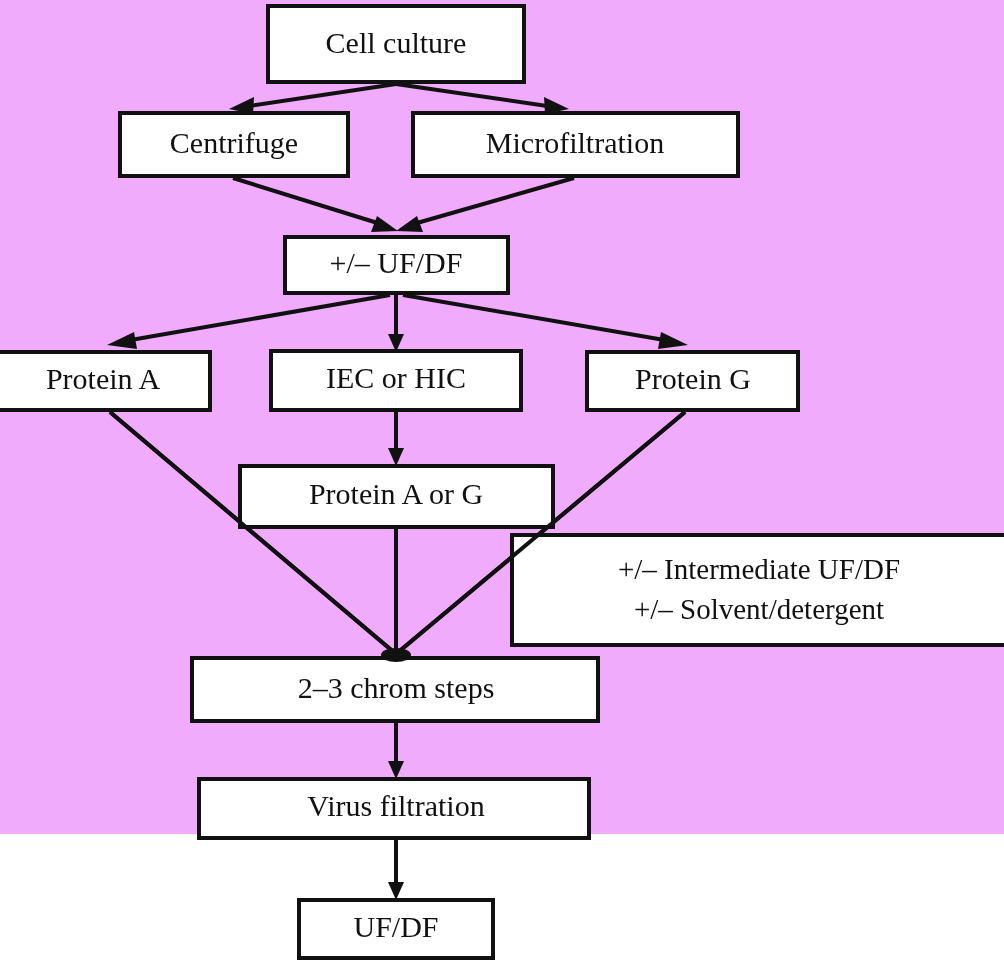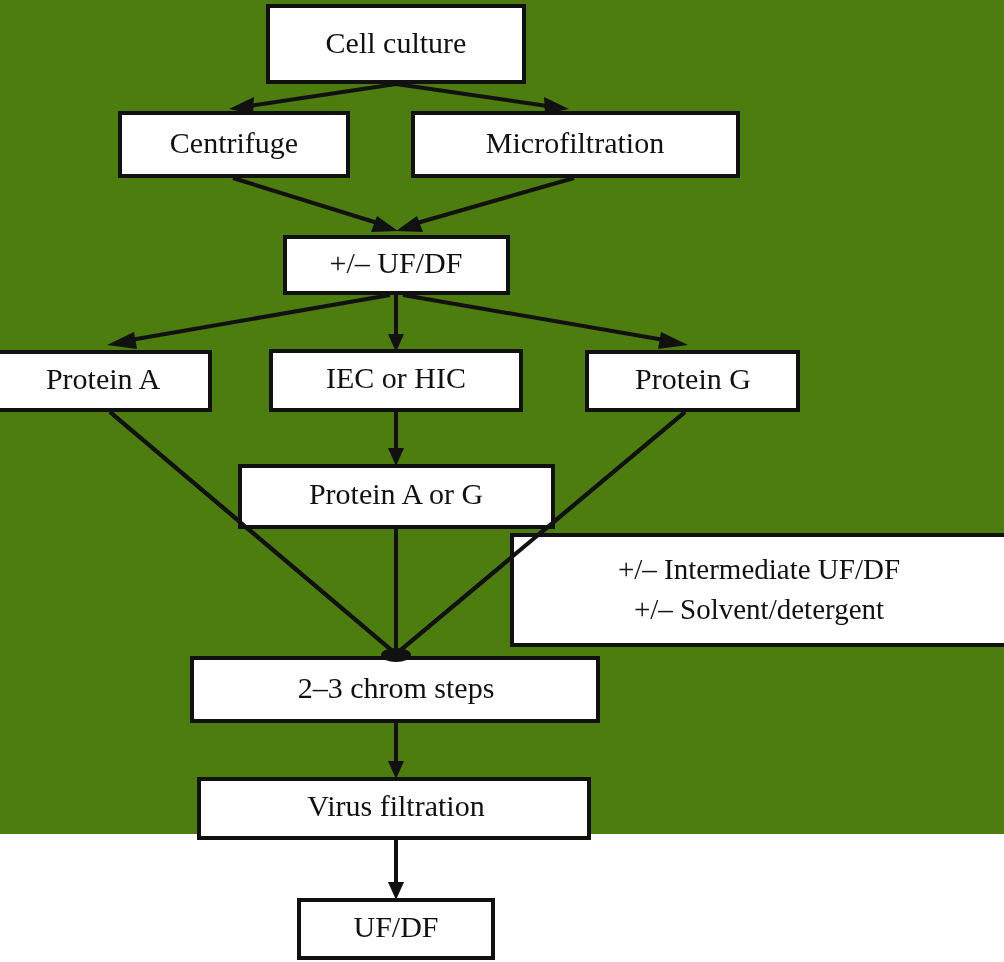--- a/index.html
+++ b/index.html
@@ -10,21 +10,21 @@
   body {
     width: 1004px;
     height: 962px;
     overflow: hidden;
     font-family: "Liberation Serif", "DejaVu Serif", serif;
   }
   #flowchart-root {
     position: relative;
     width: 1004px;
     height: 834px;
-    background: #4d7c0f;
+    background: #f0abfc;
   }
   svg.chart-canvas {
     position: absolute;
     top: 0;
     left: 0;
     width: 1004px;
     height: 962px;
     display: block;
   }
   .node-box {

